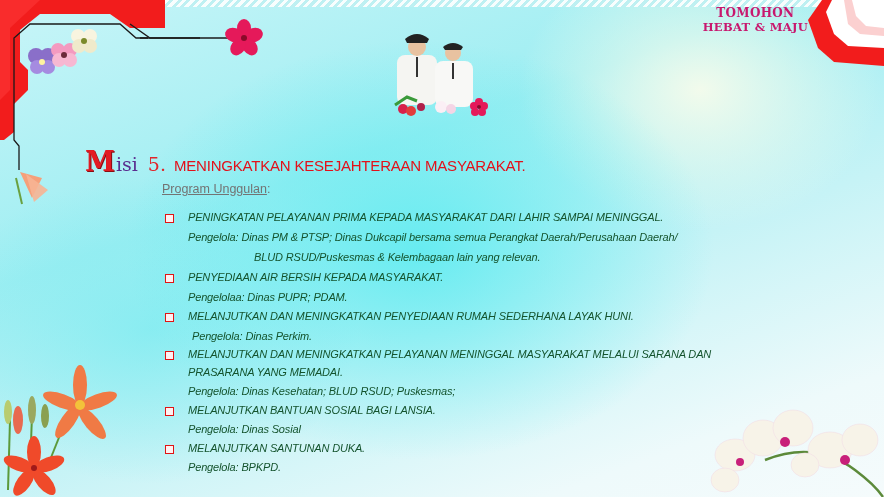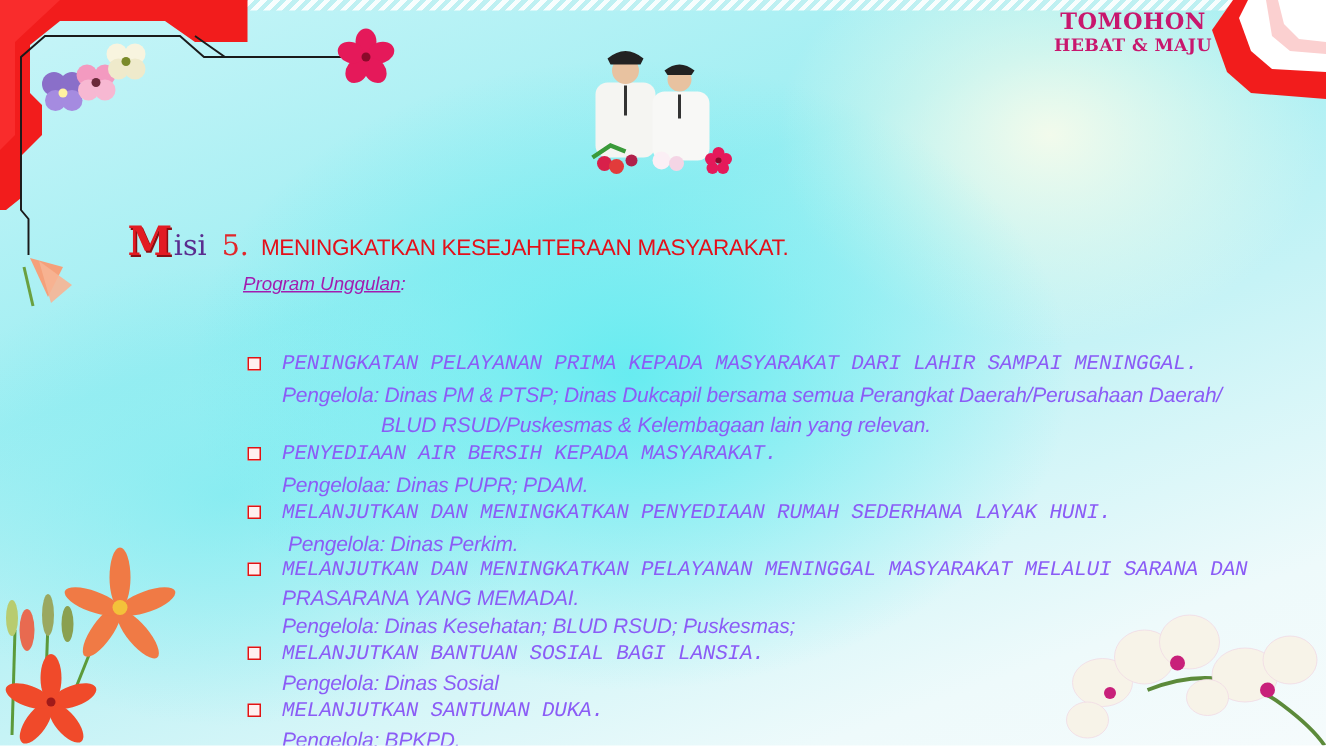--- a/index.html
+++ b/index.html
@@ -26,53 +26,53 @@
   .frame-tl { position: absolute; left: 0; top: 0; width: 200px; height: 210px; }
   .frame-tr { position: absolute; right: 0; top: 0; width: 80px; height: 70px; }
 
   .flower { position: absolute; }
 
   
   .brand {
     position: absolute; right: 76px; top: 7px; text-align: center;
     color: #c8176e; font-family: "DejaVu Serif", serif; font-weight: bold; line-height: 1;
   }
-  .brand .b1 { font-size: 15px; letter-spacing: 0.3px; }
+  .brand .b1 { font-size: 12px; letter-spacing: 0.3px; }
   .brand .b2 { font-size: 11.5px; margin-top: 3px; letter-spacing: 0.3px; text-align: center; }
 
   
   .officials { position: absolute; left: 393px; top: 27px; width: 90px; height: 90px; }
 
   .tagline {
     position: absolute; left: 488px; top: 103px;
     font-size: 14px; color: #8a1a1a; letter-spacing: -0.1px;
   }
   .tagline .cap { color: #e5152b; font-weight: bold; }
 
   
   .misi-row { position: absolute; left: 85px; top: 146px; display: flex; align-items: baseline; }
   .misi-m { font-family: "DejaVu Serif", serif; color: #e21b23; font-size: 27px; font-weight: bold;
             text-shadow: 1px 1px 0 #8b0d12; }
   .misi-isi { font-family: "DejaVu Serif", serif; color: #5a2d8f; font-size: 19px; margin-left: 1px; }
   .misi-num { font-family: "DejaVu Serif", serif; color: #e1262a; font-size: 19px; margin-left: 10px; }
   .misi-title { color: #e3101a; font-size: 15px; margin-left: 8px; letter-spacing: -0.2px; }
 
-  .program { position: absolute; left: 162px; top: 182px; font-size: 12.5px; color: #a21caf; font-style: italic; }
+  .program { position: absolute; left: 162px; top: 182px; font-size: 12.5px; color: #737373; }
   .program .u { text-decoration: underline; }
 
   .list { position: absolute; left: 162px; top: 211px; width: 650px; }
   .item-line {
-    position: absolute; left: 0; font-style: italic; color: #8b5cf6; font-size: 14px;
-    letter-spacing: -0.15px; white-space: nowrap; margin-top: 24px;
+    position: absolute; left: 0; font-style: italic; color: #14532d; font-size: 11px;
+    letter-spacing: -0.15px; white-space: nowrap;
   }
   .cb {
     position: absolute; left: 3px; width: 9px; height: 9px;
     border: 1.6px solid #e01414; background: #fff0f0;
   }
-  .t { position: absolute; left: 26px; font-family: Liberation Mono, monospace; }
+  .t { position: absolute; left: 26px; }
   .p { left: 26px; }
 </style>
 </head>
 <body>
 
 <div class="slide">
 
   <div class="top-strip"></div>
 
   <svg class="frame-tl" viewBox="0 0 200 210">

